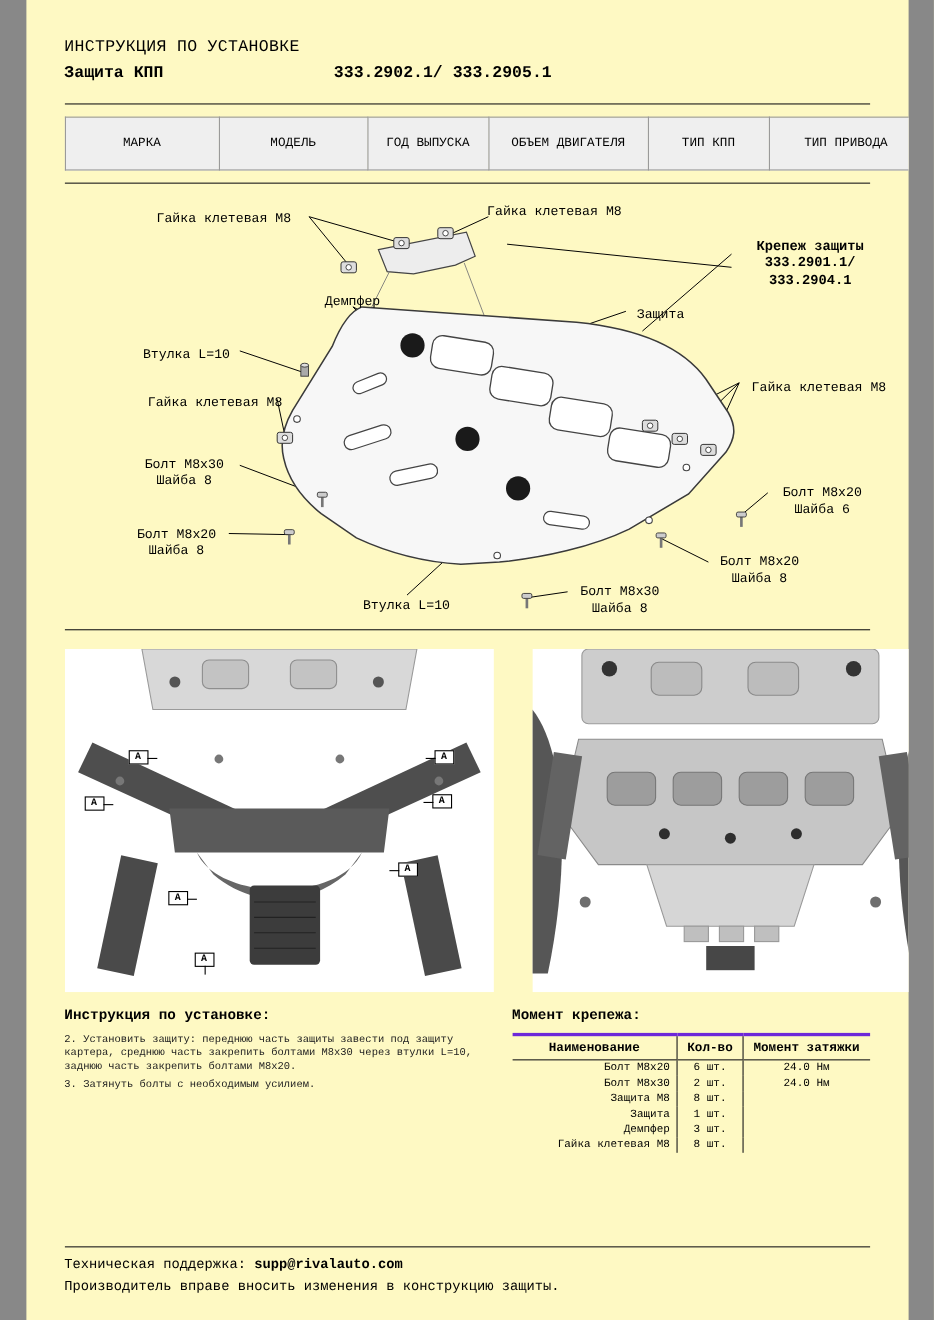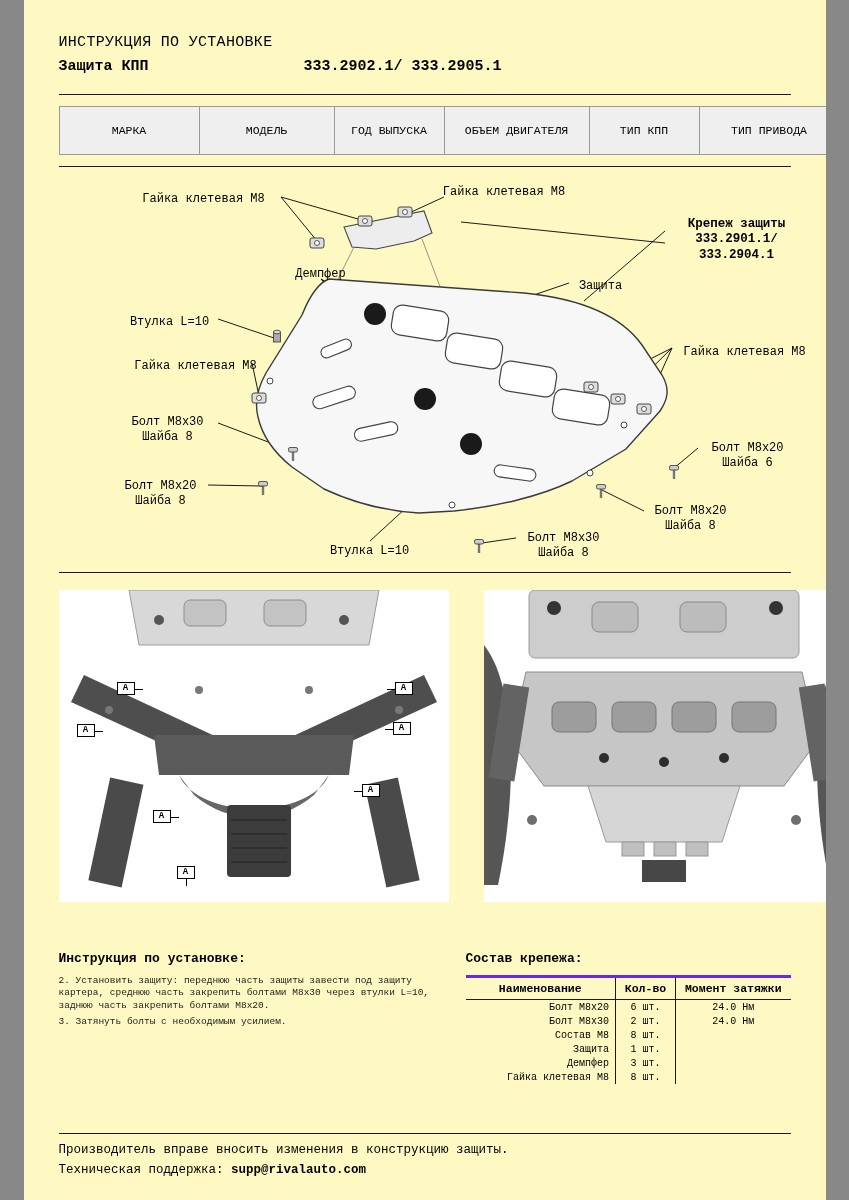--- a/index.html
+++ b/index.html
@@ -43,21 +43,21 @@
     font-size:9px; font-weight:bold; display:flex; align-items:center; justify-content:center;
     line-height:1;
   }
   .marker.dr::after{content:"";position:absolute;left:100%;top:50%;width:9px;height:1.5px;background:#000;}
   .marker.dl::after{content:"";position:absolute;right:100%;top:50%;width:9px;height:1.5px;background:#000;}
   .marker.dd::after{content:"";position:absolute;top:100%;left:50%;width:1.5px;height:8px;background:#000;}
 
   
   .bottom { display:flex; margin:13px 35px 0 35px; }
   .instructions { width:425px; padding-right:30px; }
-  .sec-title { font-size:13px; font-weight:bold; margin-bottom:9px;margin-top:36px; }
+  .sec-title { font-size:13px; font-weight:bold; margin-bottom:9px; }
   .step { font-size:9.5px; line-height:1.3; color:#222; margin-bottom:4px; }
   .hardware { flex:1; }
   table.hw { border-collapse:collapse; width:325px; margin-top:2px; }
   table.hw th { font-size:11.5px; font-weight:bold; border-top:3px solid #6d28d9; border-bottom:1px solid #1a1a1a; padding:4px 4px; text-align:center; }
   table.hw td { font-size:10px; padding:1.5px 6px; }
   table.hw th:nth-child(2), table.hw td:nth-child(2),
   table.hw th:nth-child(3), table.hw td:nth-child(3) { border-left:1px solid #1a1a1a; }
   table.hw td:nth-child(1){ text-align:right; width:150px; }
   table.hw td:nth-child(2){ text-align:center; width:60px; }
   table.hw td:nth-child(3){ text-align:center; width:115px; }
@@ -309,40 +309,40 @@
   </div>
 
   <div class="bottom">
     <div class="instructions">
       <div class="sec-title">Инструкция по установке:</div>
       <div class="step">2. Установить защиту: переднюю часть защиты завести под защиту картера, среднюю часть закрепить болтами М8х30 через втулки L=10, заднюю часть закрепить болтами М8х20.</div>
       <div class="step">3. Затянуть болты с необходимым усилием.</div>
     </div>
 
     <div class="hardware">
-      <div class="sec-title">Состав крепежа:</div>
+      <div class="sec-title">Момент крепежа:</div>
       <table class="hw">
         <tbody>
             <tr>
           <th>Наименование</th>
           <th>Кол-во</th>
           <th>Момент затяжки</th>
         </tr>
         <tr>
           <td>Болт М8х20</td>
           <td>6 шт.</td>
           <td>24.0 Нм</td>
         </tr>
         <tr>
           <td>Болт М8х30</td>
           <td>2 шт.</td>
           <td>24.0 Нм</td>
         </tr>
         <tr>
-          <td>Состав М8</td>
+          <td>Защита М8</td>
           <td>8 шт.</td>
           <td></td>
         </tr>
         <tr>
           <td>Защита</td>
           <td>1 шт.</td>
           <td></td>
         </tr>
         <tr>
           <td>Демпфер</td>
@@ -353,17 +353,17 @@
           <td>Гайка клетевая М8</td>
           <td>8 шт.</td>
           <td></td>
         </tr>
       </tbody>
         </table>
     </div>
   </div>
 
   <div class="footer">
+    <div class="footer-line"><span>Техническая поддержка: </span><span class="footer-email">supp@rivalauto.com</span></div>
     <div class="footer-line">Производитель вправе вносить изменения в конструкцию защиты.</div>
-    <div class="footer-line"><span>Техническая поддержка: </span><span class="footer-email">supp@rivalauto.com</span></div>
   </div>
 
 </div>
 
 </body></html>

